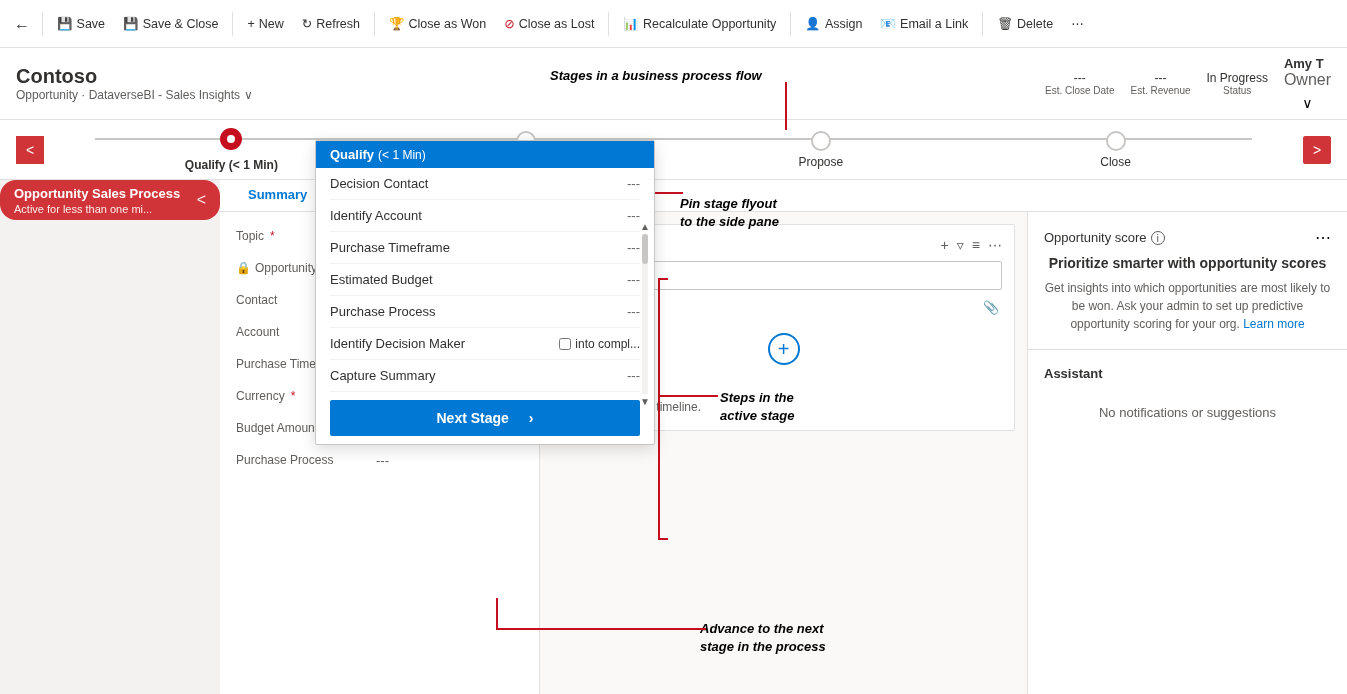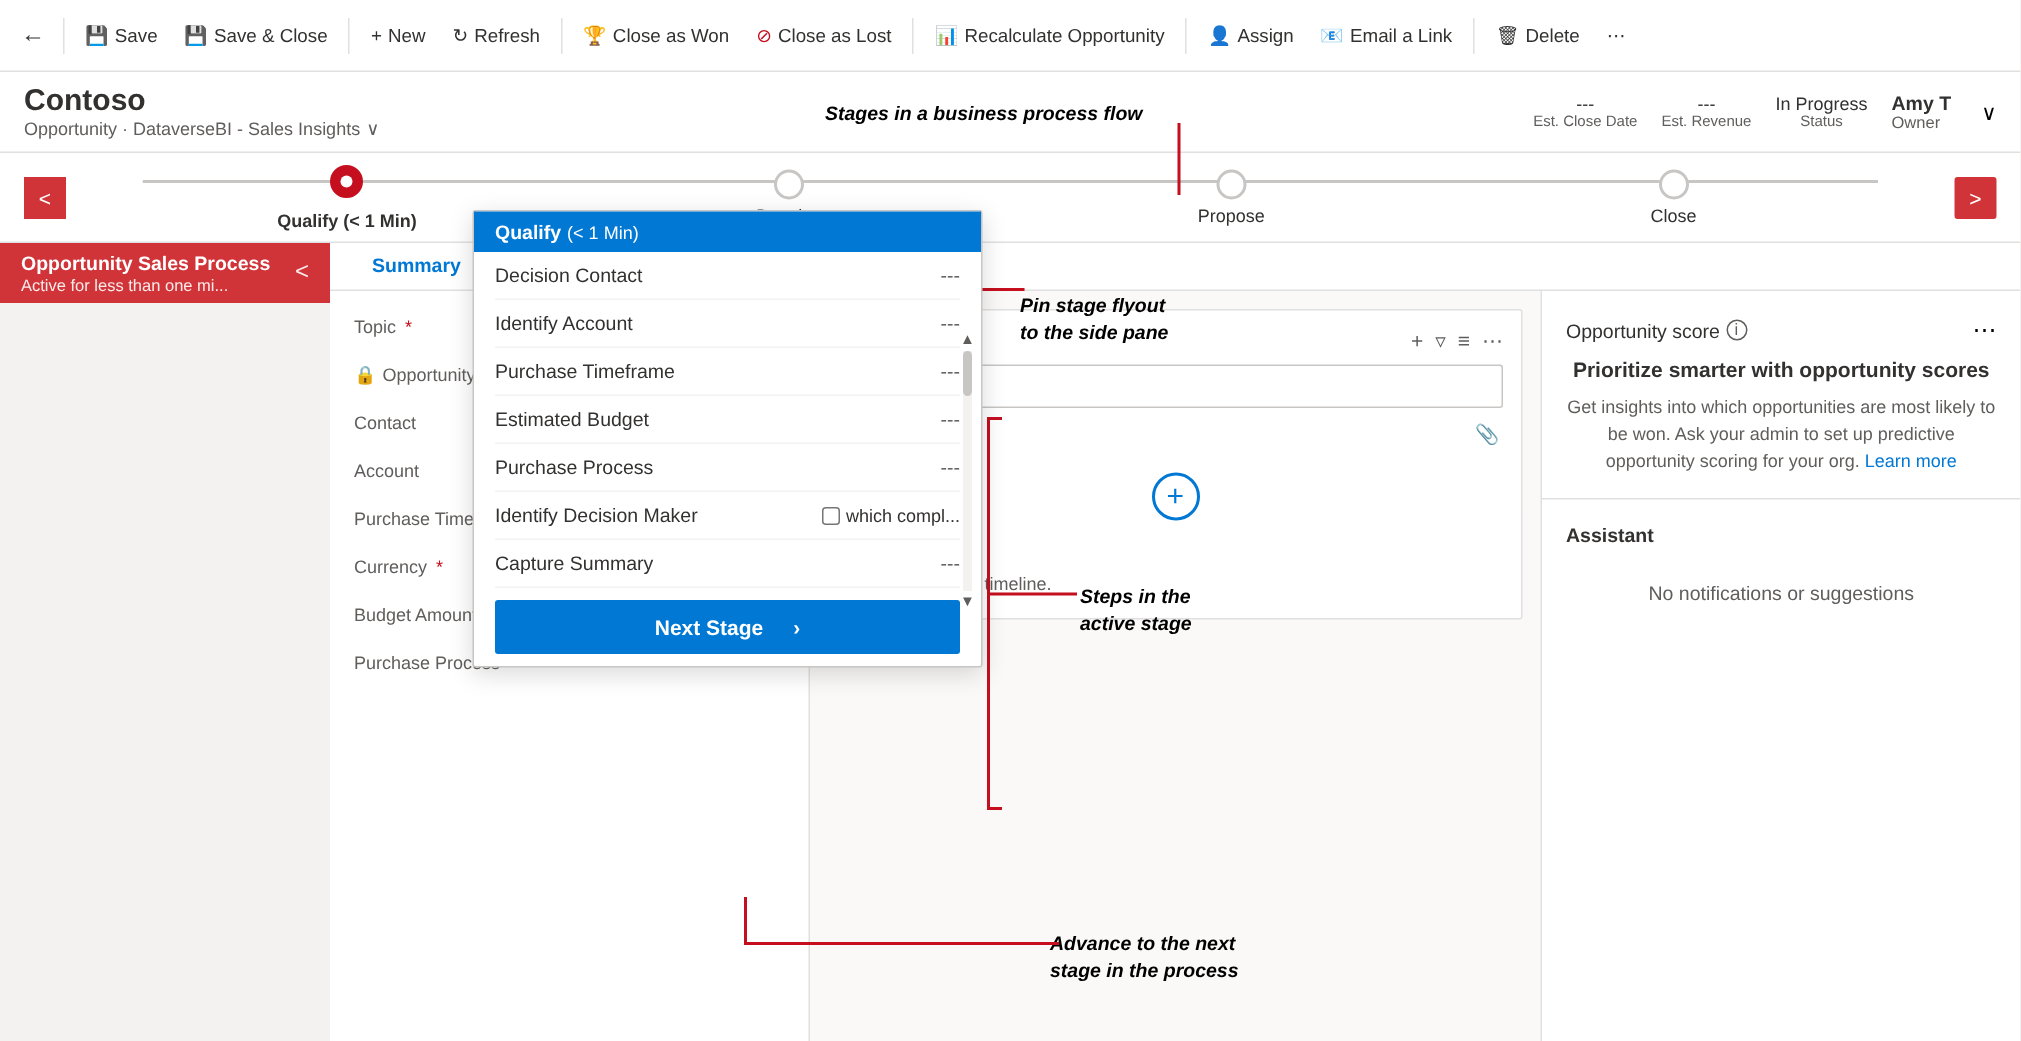--- a/index.html
+++ b/index.html
@@ -25,23 +25,23 @@
       background: #fff; padding: 8px 16px;
       border-bottom: 1px solid #e0e0e0;
       display: flex; align-items: center; justify-content: space-between;
     }
     .record-title { font-size: 20px; font-weight: 600; color: #323130; }
     .record-subtitle { font-size: 12px; color: #605e5c; display: flex; align-items: center; gap: 4px; }
     .header-right { display: flex; align-items: center; gap: 16px; }
     .header-field { text-align: center; }
     .header-field-label { font-size: 10px; color: #605e5c; }
     .header-field-value { font-size: 12px; color: #323130; font-weight: 500; }
-    .owner-section { display: flex; align-items: center; gap: 20px; }
+    .owner-section { display: flex; align-items: center; gap: 6px; flex-direction: column; }
     .owner-name { font-size: 13px; font-weight: 600; color: #323130; }
-    .owner-role { font-size: 11px; color: #605e5c; }
+    .owner-role { font-size: 16px; color: #605e5c; }
 
     
     .process-bar {
       background: #fff; border-bottom: 1px solid #e0e0e0;
       padding: 0 16px; position: relative; height: 60px;
       display: flex; align-items: center;
     }
     .process-stages {
       display: flex; align-items: center; flex: 1;
       padding: 0 40px; position: relative;
@@ -348,21 +348,21 @@
   <div style="position:absolute; top:68px; left:550px; font-size:13px; font-style:italic; font-weight:700; color:#000;">
     <span>Stages in a business process flow</span>
   </div>
 
   <div style="position:absolute; top:82px; left:785px; width:2px; height:48px; background:#c50f1f;"></div>
 
   <div style="display:flex; flex-direction:column; height:calc(694px - 48px - 52px - 60px);">
 
     <div style="display:flex; flex:1; overflow:hidden;">
 
-      <div class="process-sidebar" style="height:40px; align-self:flex-start; align-items:center;">
+      <div class="process-sidebar" style="height:40px; align-self:flex-start; align-items:center;border-radius:16px;">
         <div>
           <div class="process-sidebar-title">Opportunity Sales Process</div>
           <div class="process-sidebar-sub">Active for less than one mi...</div>
         </div>
         <button class="sidebar-chevron" style="background:none;border:none;color:#fff;font-size:16px;">&lt;</button>
       </div>
 
       <div style="flex:1; display:flex; flex-direction:column; overflow:hidden;">
 
         <div class="tabs-bar">
@@ -519,21 +519,21 @@
         <span class="flyout-step-value">---</span>
       </div>
       <div class="flyout-step-row">
         <span class="flyout-step-label">Purchase Process</span>
         <span class="flyout-step-value">---</span>
       </div>
       <div class="flyout-step-row">
         <span class="flyout-step-label">Identify Decision Maker</span>
         <div class="flyout-step-check">
           <input type="checkbox" style="width: 12px; height: 12px;">
-          <span>which compl...</span>
+          <span>into compl...</span>
         </div>
       </div>
       <div class="flyout-step-row">
         <span class="flyout-step-label">Capture Summary</span>
         <span class="flyout-step-value">---</span>
       </div>
     </div>
 
     <div style="position:absolute; right:2px; top:80px; display:flex; flex-direction:column; align-items:center; width:14px;">
       <div style="font-size:10px; color:#605e5c; cursor:pointer;">▲</div>

